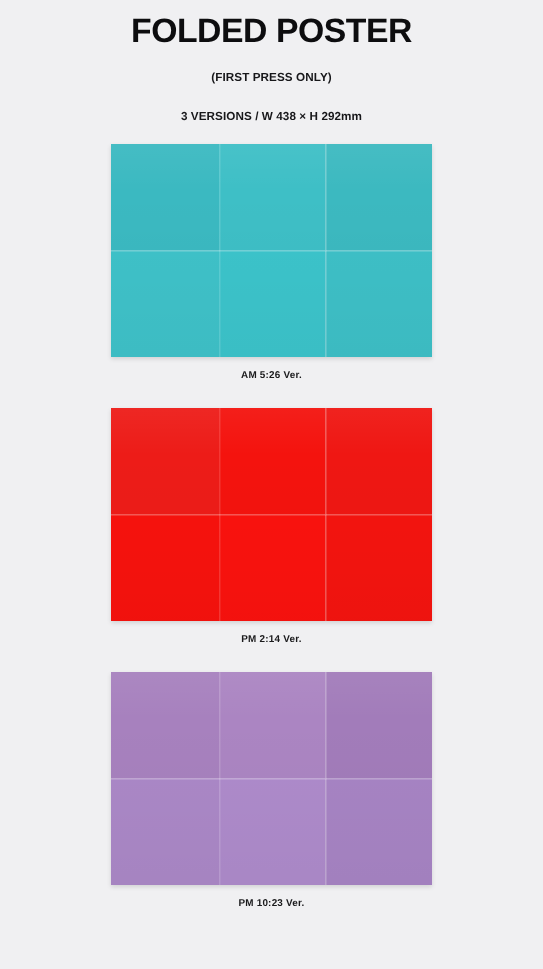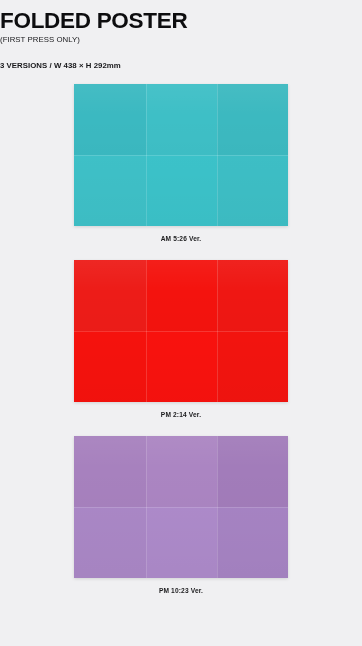--- a/index.html
+++ b/index.html
@@ -17,37 +17,37 @@
 
   .page {
     width: 362px;
     height: 646px;
     position: relative;
     box-sizing: border-box;
   }
 
   
   .header {
-    text-align: left;
+    text-align: center;
     padding-top: 9px;
   }
   .title {
     font-size: 22.5px;
     font-weight: bold;
     letter-spacing: -0.3px;
     color: #0d0d0f;
     line-height: 1.05;
     margin: 0;
     font-family: "Liberation Sans", sans-serif;
   }
   .subtitle-1 {
     font-size: 7.8px;
-    font-weight: normal;
+    font-weight: bold;
     color: #17171a;
-    margin-top: 2px;
+    margin-top: 14px;
     letter-spacing: 0.05px;
   }
   .subtitle-2 {
     font-size: 7.8px;
     font-weight: bold;
     color: #17171a;
     margin-top: 17px;
     letter-spacing: 0.05px;
   }
 

